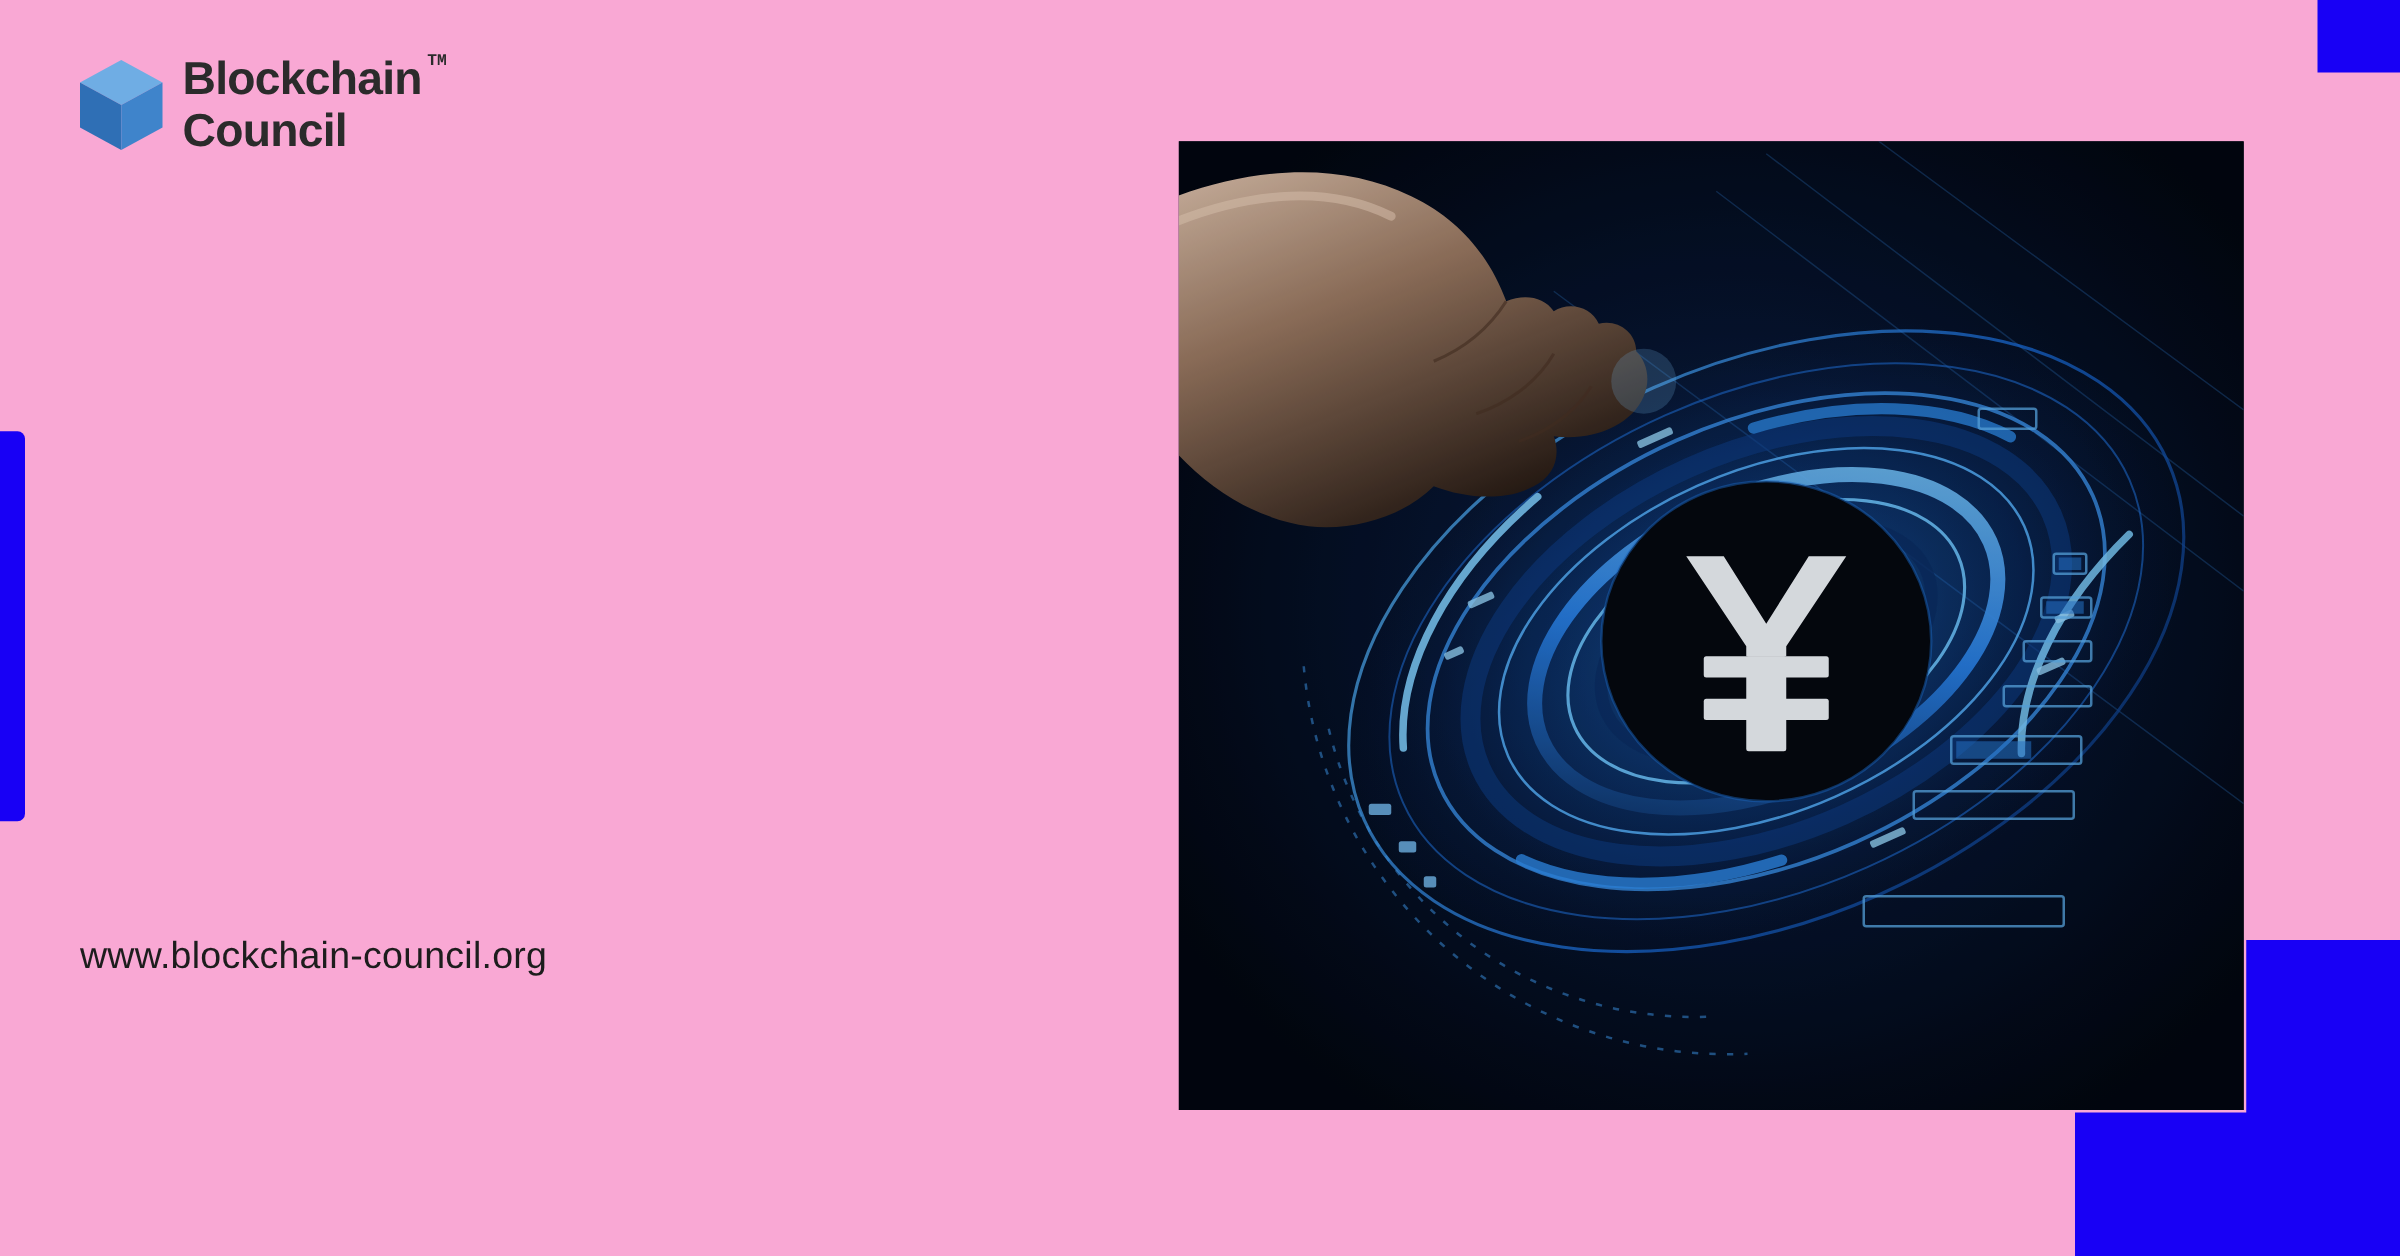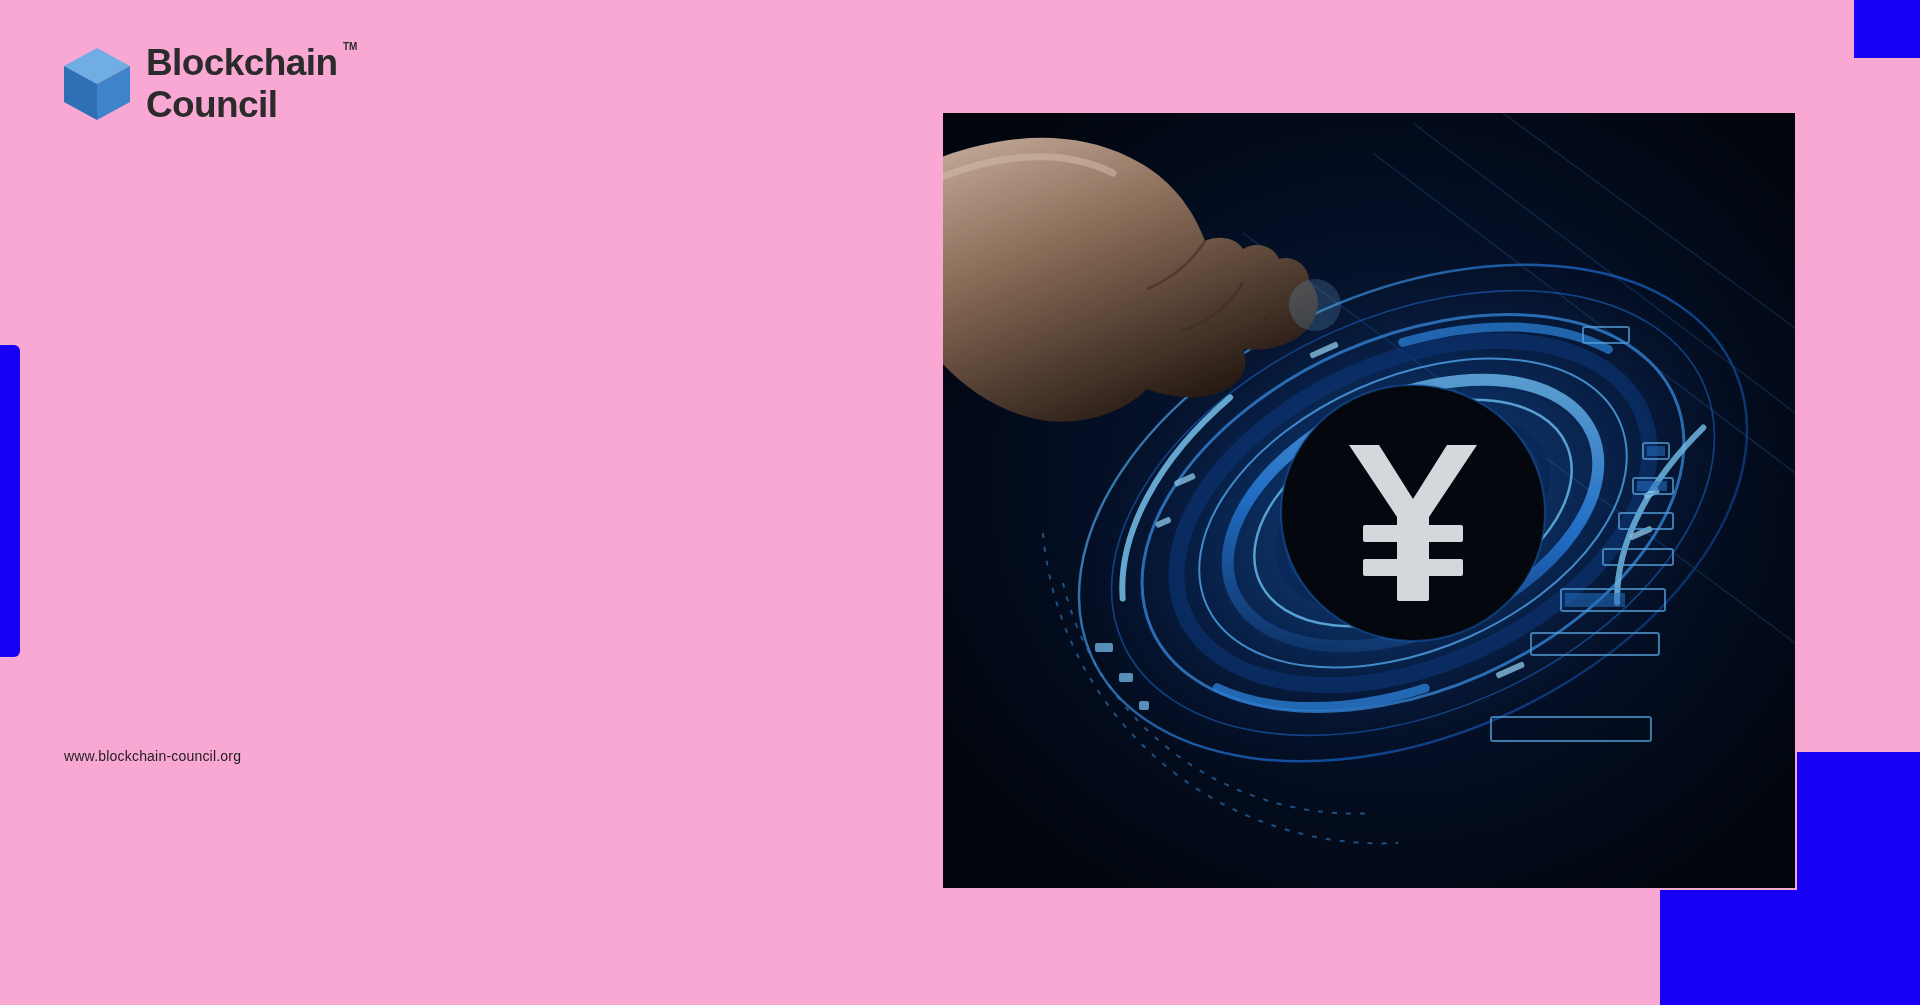--- a/index.html
+++ b/index.html
@@ -56,23 +56,24 @@
     font-weight:600;
     font-size:37px;
     letter-spacing:-0.6px;
     color:#2b2b2b;
     display:block;
   }
   .logo-line.second { margin-top:5px; }
   .logo-tm {
     position:absolute;
     right:-20px; top:-2px;
-    font-size:10px;
+    font-size:13px;
     font-weight:600;
     color:#2b2b2b;
+    font-family:Liberation Mono, monospace;
   }
 
   
   .headline {
     position:absolute;
     left:64px; top:300px;
     width:700px;
   }
   .hl-line {
     display:block;
@@ -91,21 +92,21 @@
     font-size:50px;
     line-height:52px;
     letter-spacing:0.2px;
   }
 
   
   .url {
     position:absolute;
     left:64px; top:748px;
     font-family:"Liberation Sans", sans-serif;
-    font-size:14px;
+    font-size:30px;
     font-weight:500;
     color:#1d1d1d;
     letter-spacing:0.2px;
   }
 
   
   .photo {
     position:absolute;
     left:943px; top:113px;
     width:852px; height:775px;

